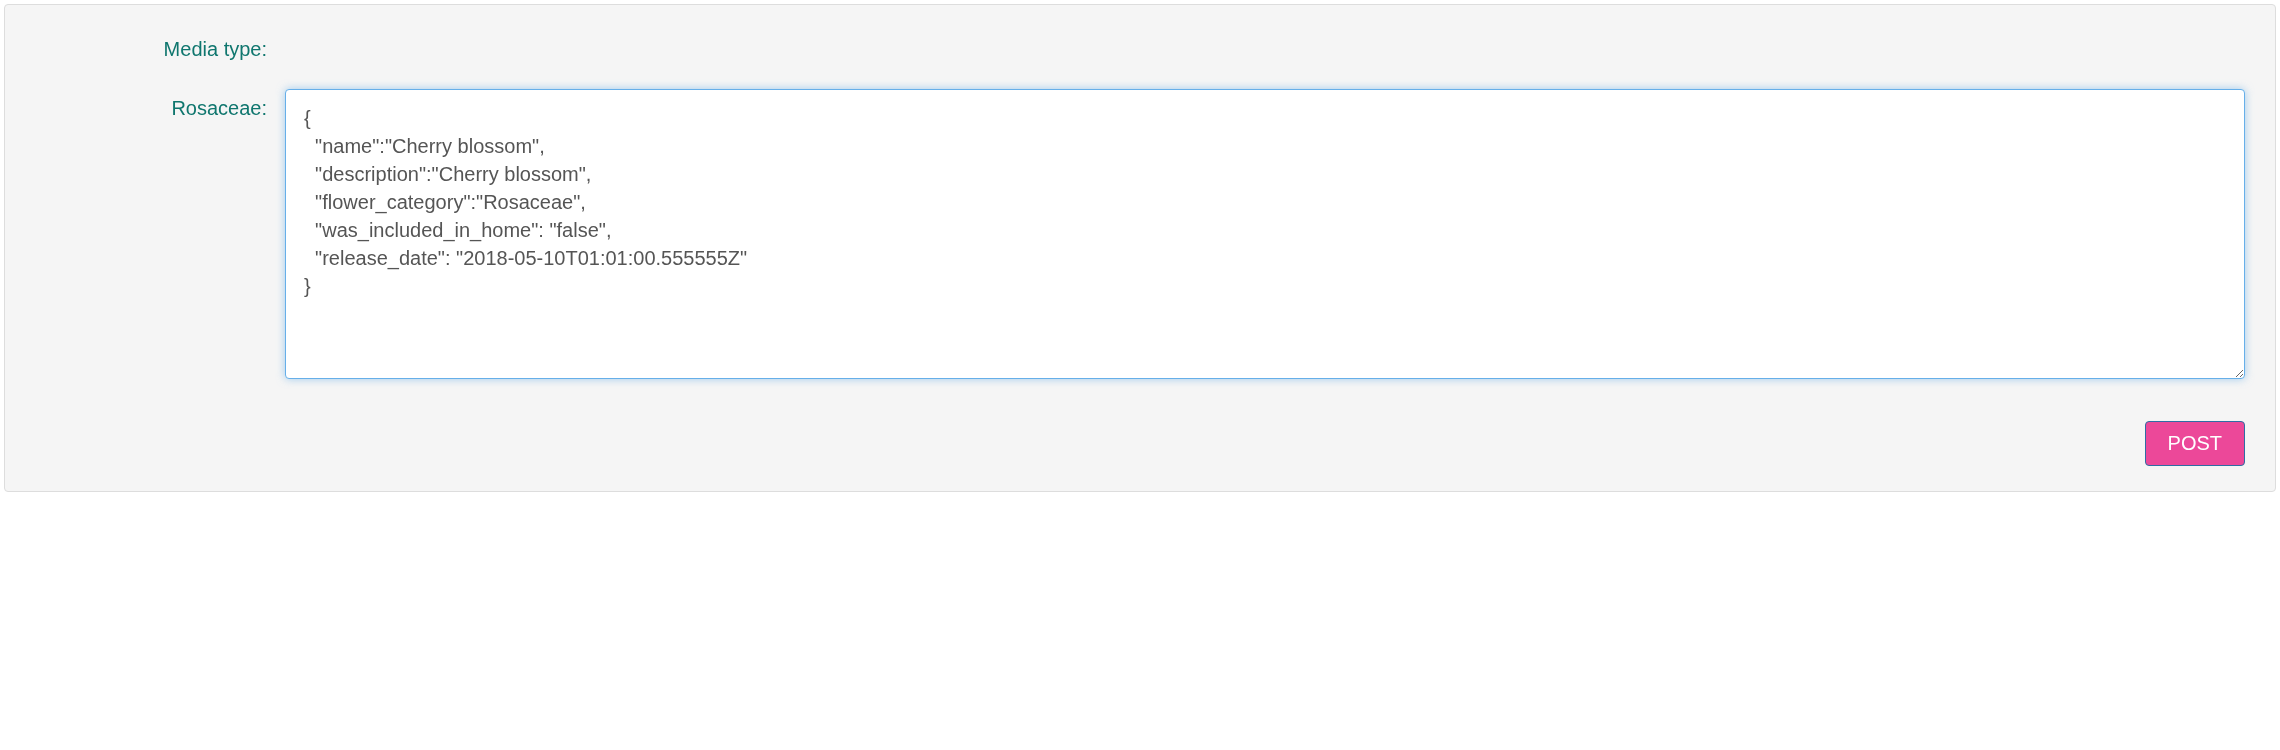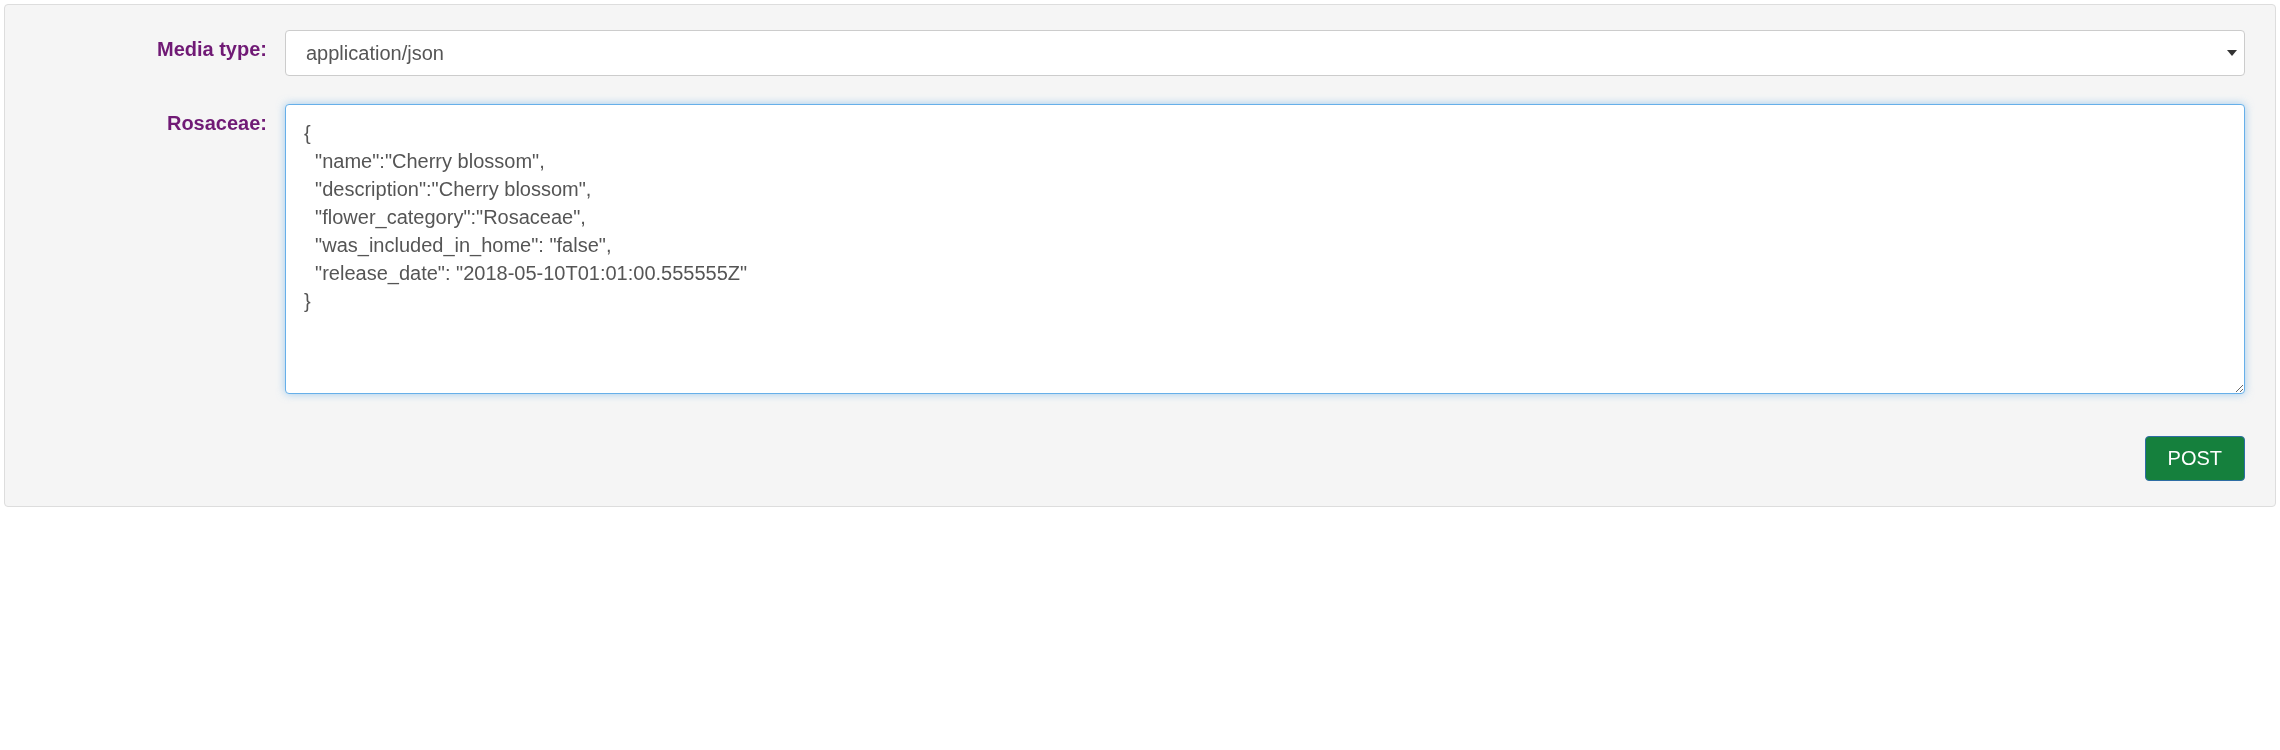--- a/index.html
+++ b/index.html
@@ -22,22 +22,22 @@
     .form-row {
       display: flex;
       align-items: flex-start;
       margin-bottom: 28px;
     }
     .form-label {
       width: 250px;
       text-align: right;
       padding-right: 18px;
       padding-top: 8px;
-      font-weight: bold;
-      color: #701a75;
+      font-weight: normal;
+      color: #0f766e;
       font-size: 20px;
       flex-shrink: 0;
     }
     .form-control-wrapper {
       flex: 1;
     }
     .select-wrapper {
       position: relative;
       width: 100%;
     }
@@ -81,45 +81,37 @@
       resize: both;
       line-height: 1.4;
       white-space: pre;
     }
     .button-row {
       display: flex;
       justify-content: flex-end;
       padding-top: 10px;
     }
     .post-button {
-      background: #15803d;
+      background: #ec4899;
       color: #fff;
       border: 1px solid #2e6da4;
       border-radius: 4px;
       padding: 10px 22px;
       font-size: 20px;
       font-weight: 500;
       cursor: pointer;
     }
   </style>
 </head>
 <body>
 
 <div class="container">
 
   <div class="form-row">
     <label class="form-label">Media type:</label>
-    <div class="form-control-wrapper">
-      <div class="select-wrapper">
-        <select class="media-type-select">
-          <option>application/json</option>
-        </select>
-        <div class="select-arrow"></div>
-      </div>
-    </div>
   </div>
 
   <div class="form-row">
     <label class="form-label">Rosaceae:</label>
     <div class="form-control-wrapper">
       <textarea class="content-textarea" spellcheck="false" style="">{
   "name":"Cherry blossom",
   "description":"Cherry blossom",
   "flower_category":"Rosaceae",
   "was_included_in_home": "false",

